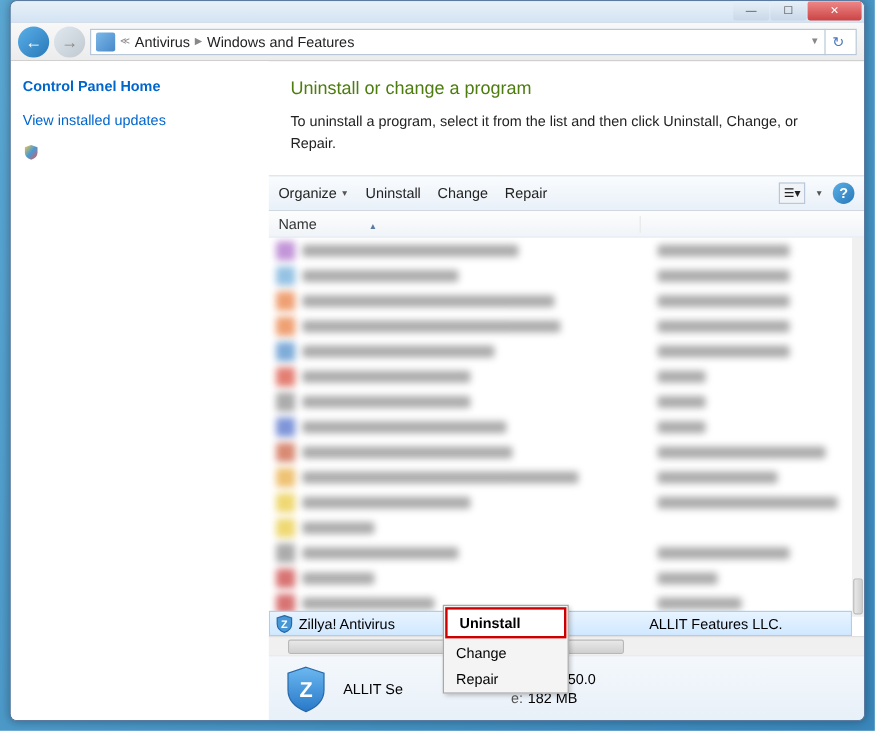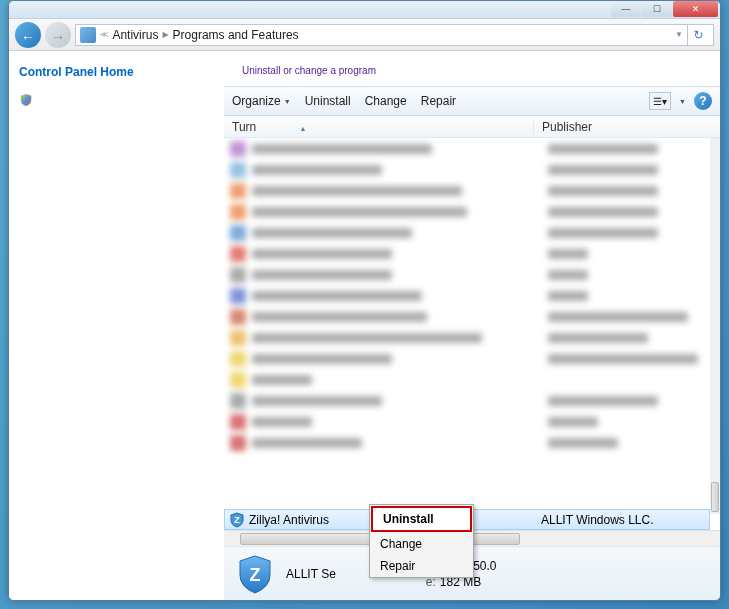--- a/index.html
+++ b/index.html
@@ -25,21 +25,21 @@
     .searchbox .mag { position: absolute; right: 4px; color: #4878b8; font-style: normal; }
     
     .main { display: flex; height: calc(100% - 50px); }
     .sidebar { width: 215px; padding: 14px 10px; background: #fff; }
     .sidebar a { display: block; color: #0066cc; font-size: 12px; text-decoration: none; margin-bottom: 12px; line-height: 1.3; }
     .sidebar a.home { font-weight: bold; }
     .sidebar .shield-row { display: flex; gap: 6px; }
     .shield-sm { width: 14px; height: 14px; flex-shrink: 0; }
     
     .content { flex: 1; display: flex; flex-direction: column; padding-top: 14px; position: relative; }
-    .heading { color: #4c1d95; font-size: 10px; margin-bottom: 10px; padding-left: 18px; }
+    .heading { color: #4d7c0f; font-size: 15px; margin-bottom: 10px; padding-left: 18px; }
     .desc { font-size: 12px; color: #222; margin-bottom: 18px; padding: 0 20px 0 18px; line-height: 1.5; }
     
     .toolbar { height: 30px; background: linear-gradient(180deg, #fafcfe, #e8f0f8); border-top: 1px solid #d8e0e8; border-bottom: 1px solid #d0d8e0; display: flex; align-items: center; padding: 0 8px; gap: 14px; font-size: 12px; color: #222; }
     .tb-item { display: flex; align-items: center; gap: 3px; }
     .tb-drop { font-size: 7px; color: #555; }
     .tb-right { margin-left: auto; display: flex; align-items: center; gap: 8px; }
     .view-icon { width: 22px; height: 18px; border: 1px solid #b8c8d8; background: #f0f4f8; display: flex; align-items: center; justify-content: center; font-size: 10px; }
     .help-icon { width: 18px; height: 18px; border-radius: 50%; background: linear-gradient(135deg, #5bb0e8, #2878b8); color: #fff; display: flex; align-items: center; justify-content: center; font-size: 12px; font-weight: bold; }
     
     .list-header { height: 22px; background: linear-gradient(180deg, #fdfdfd, #f0f4f8); border-bottom: 1px solid #e0e8f0; display: flex; align-items: center; font-size: 12px; color: #333; }
@@ -99,60 +99,61 @@
   </div>
 
   <div class="navbar">
     <div class="nav-back">←</div>
     <div class="nav-fwd">→</div>
     <div class="breadcrumb">
       <div class="bc-icon"></div>
       <span class="bc-sep">≪</span>
       <span>Antivirus</span>
       <span class="bc-sep">▶</span>
-      <span>Programs and Features</span>
+      <span>Windows and Features</span>
       <span style="margin-left:auto" class="bc-sep">▼</span>
       <div class="bc-refresh">↻</div>
     </div>
   </div>
 
   <div class="main">
     <div class="sidebar">
       <a href="#" class="home">Control Panel Home</a>
+      <a href="#">View installed updates</a>
       <div class="shield-row">
         <svg class="shield-sm" viewBox="0 0 16 16">
             <path d="M8 1 L14 3 L14 8 Q14 13 8 15 Q2 13 2 8 L2 3 Z" fill="url(#sg2)"></path>
           </svg>
       </div>
     </div>
 
     <div class="content">
       <div class="heading">Uninstall or change a program</div>
+      <div class="desc">To uninstall a program, select it from the list and then click Uninstall, Change, or Repair.</div>
 
       <div class="toolbar">
         <div class="tb-item">
           <span>Organize</span>
           <span class="tb-drop">▼</span>
         </div>
         <div class="tb-item">Uninstall</div>
         <div class="tb-item">Change</div>
         <div class="tb-item">Repair</div>
         <div class="tb-right">
           <div class="view-icon">☰▾</div>
           <div class="tb-drop">▼</div>
           <div class="help-icon">?</div>
         </div>
       </div>
 
       <div class="list-header">
         <div class="col-name">
-          <span>Turn</span>
+          <span>Name</span>
           <span class="sort-ind">▲</span>
         </div>
-        <div class="col-pub">Publisher</div>
       </div>
 
       <div class="list-body">
         <div class="blur-rows">
           <div class="blur-row">
               <div class="blur-icon" style="background:#a868c8"></div>
               <div class="blur-text" style="width:180px"></div>
               <div class="blur-text" style="width:110px;margin-left:110px"></div>
             </div>
           <div class="blur-row">
@@ -225,21 +226,21 @@
               <div class="blur-text" style="width:70px;margin-left:180px"></div>
             </div>
         </div>
 
         <div class="selected-row">
           <svg class="sel-icon" viewBox="0 0 16 16">
               <path d="M8 1 L14 3 L14 8 Q14 13 8 15 Q2 13 2 8 L2 3 Z" fill="#4898d8" stroke="#2868a8"></path>
               <text x="8" y="11" text-anchor="middle" font-size="9" fill="#fff" font-weight="bold">Z</text>
             </svg>
           <div class="sel-name">Zillya! Antivirus</div>
-          <div class="sel-pub">ALLIT Windows LLC.</div>
+          <div class="sel-pub">ALLIT Features LLC.</div>
         </div>
 
         <div class="vscroll">
           <div class="vscroll-thumb"></div>
         </div>
       </div>
 
       <div class="hscroll">
         <div class="hscroll-thumb"></div>
       </div>

